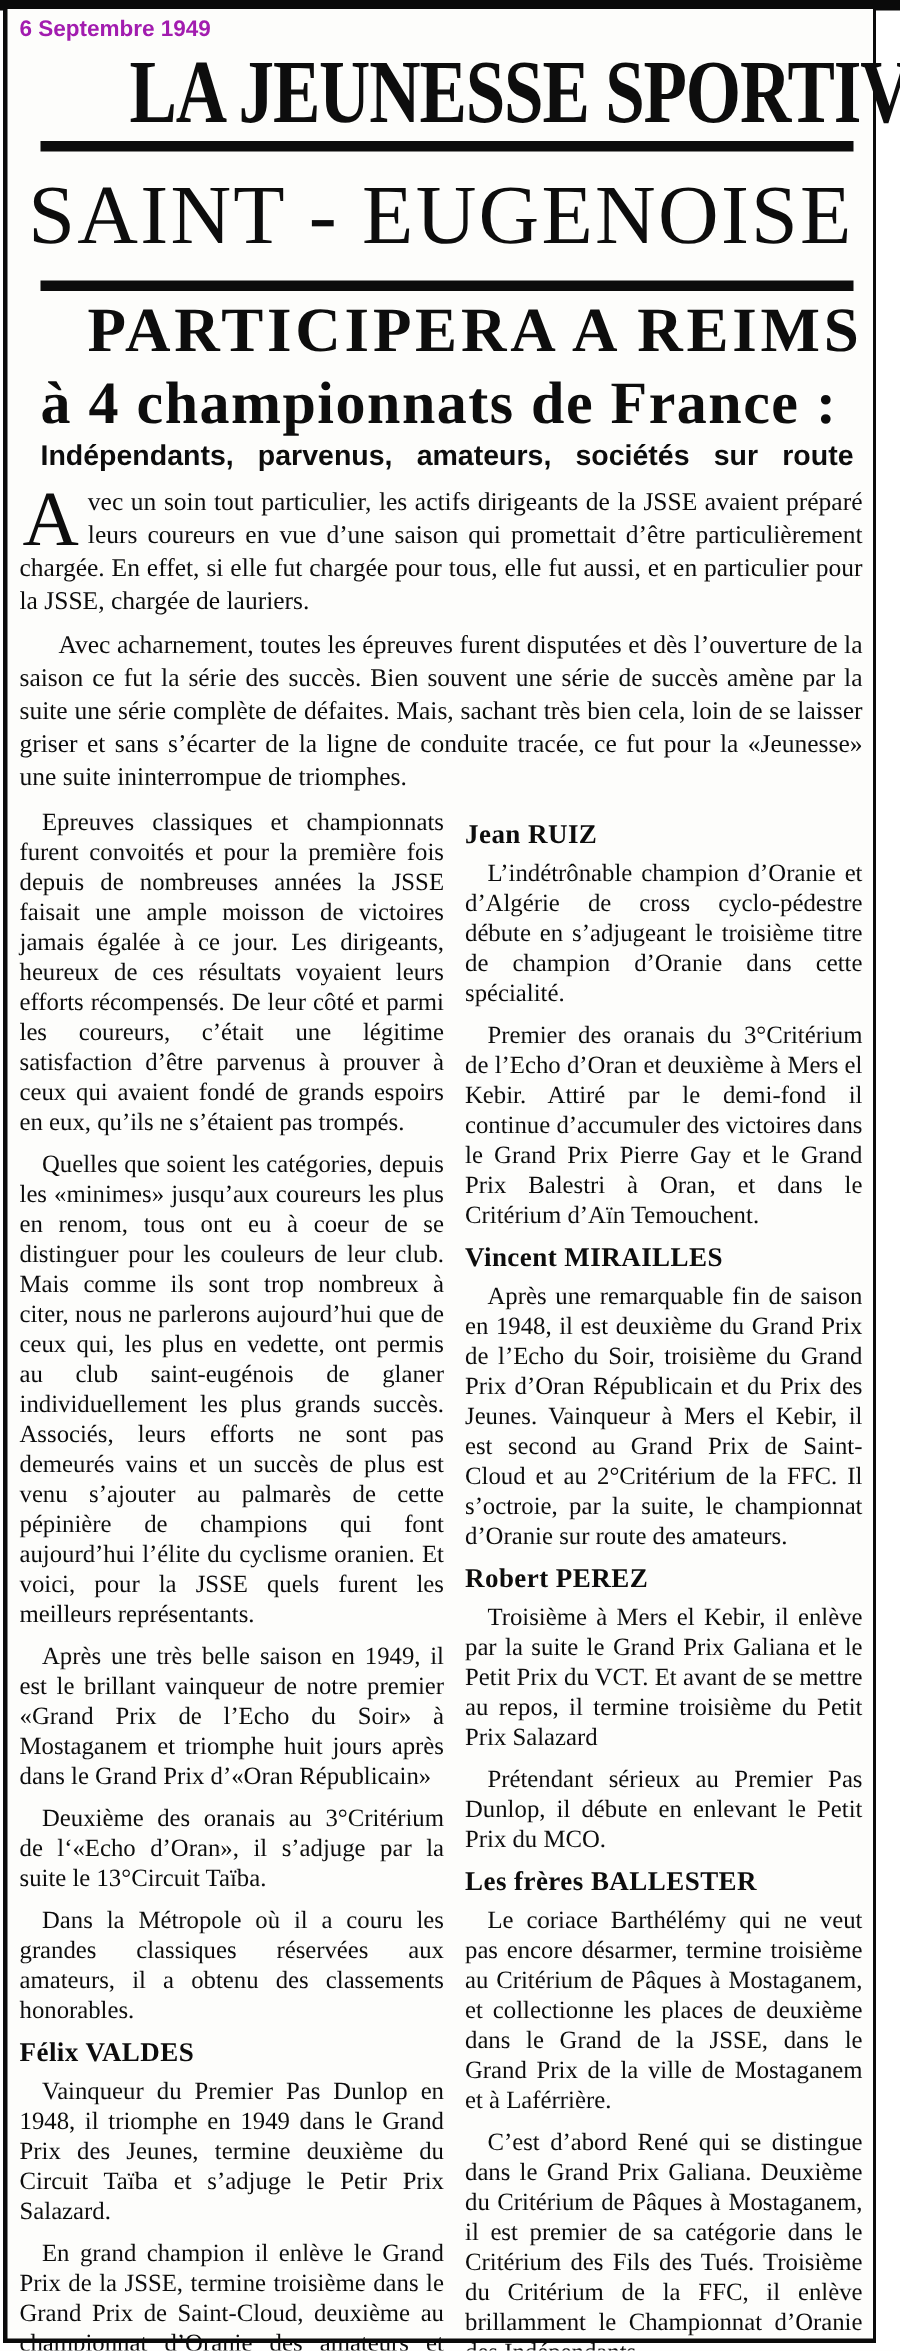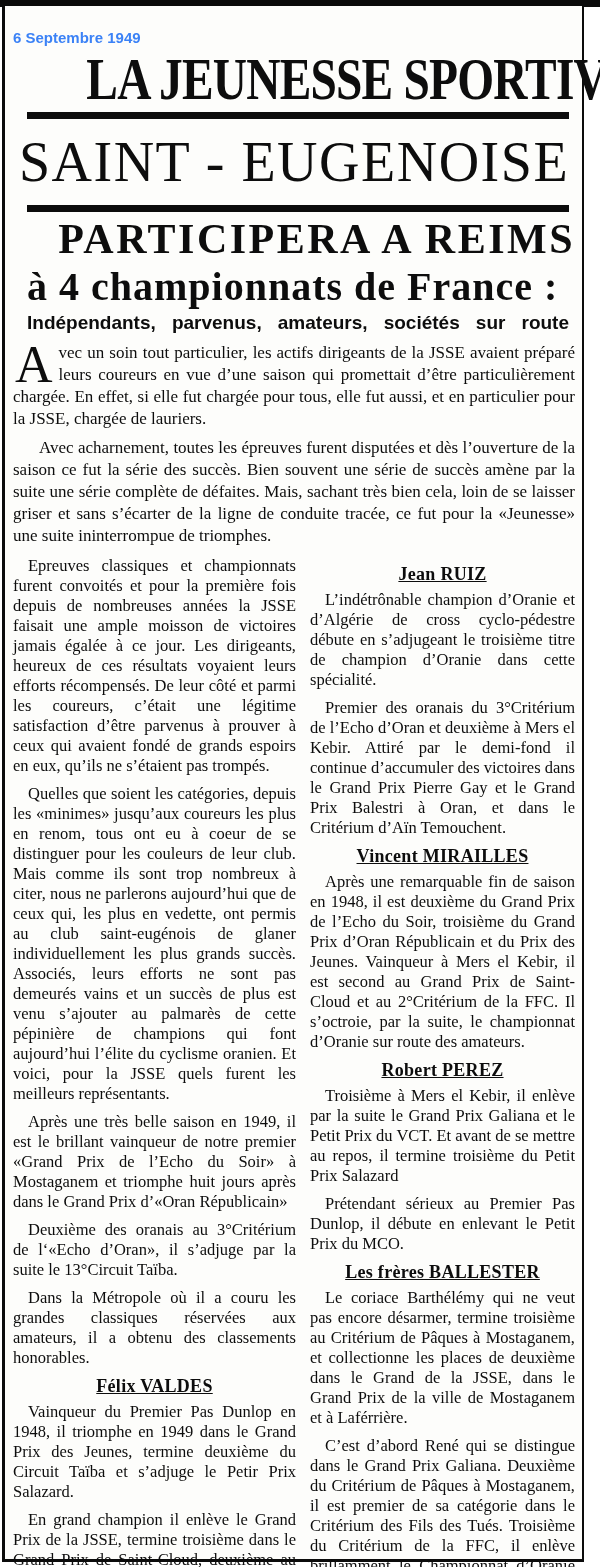--- a/index.html
+++ b/index.html
@@ -4,42 +4,42 @@
 <style>
   html,body{margin:0;padding:0;}
   body{width:600px;height:1567px;overflow:hidden;background:#ffffff;
        font-family:"Liberation Serif",serif;}
   .page{position:relative;width:600px;height:1567px;background:#ffffff;}
   .topbar{position:absolute;left:0;top:0;width:600px;height:7px;background:#0a0a0a;}
   .frame{position:absolute;left:2px;top:6px;width:582px;height:1556px;box-sizing:border-box;
          border-left:3px solid #0b0b0b;border-right:2px solid #0b0b0b;border-bottom:3px solid #0b0b0b;
          background:#fdfdfb;}
   .content{position:absolute;left:13px;top:9px;width:562px;color:#0d0d0d;}
-  .date{font:700 15px/18px "Liberation Sans",sans-serif;color:#3b82f6;margin:20px 0 4px 0;}
+  .date{font:700 15px/18px "Liberation Sans",sans-serif;color:#a21caf;margin:2px 0 4px 0;}
   .title1{margin:0;text-align:center;height:56px;}
   .title1 .t1{display:inline-block;white-space:nowrap;font:700 60px/56px "Liberation Serif",serif;
               letter-spacing:-1px;transform:scaleX(0.79);transform-origin:center;}
   .rule{height:7px;background:#0c0c0c;margin:5px 6px 7px 14px;}
   .title2{margin:16px 0;text-align:center;font:400 56px/54px "Liberation Serif",serif;
           letter-spacing:1.5px;white-space:nowrap;}
   .title3{margin:8px 0 0 14px;font:700 42px/38px "Liberation Serif",serif;letter-spacing:2.5px;
           white-space:nowrap;text-align:right;}
   .title4{margin:8px 0 4px 14px;font:700 40px/42px "Liberation Serif",serif;letter-spacing:1px;
           white-space:nowrap;}
   .subtitle{margin:4px 6px 8px 14px;font:700 19px/22px "Liberation Sans",sans-serif;
             text-align:justify;text-align-last:justify;}
   .intro{margin:7px 0 0 0;font:400 17px/22px "Liberation Serif",serif;text-align:justify;}
   .intro p{margin:0 0 7px 0;}
   .intro .p2{text-indent:26px;}
   .dropcap{float:left;font:400 52px/40px "Liberation Serif",serif;padding:3px 6px 0 2px;}
   .cols{display:grid;grid-template-columns:283px 265px;column-gap:14px;margin-top:9px;
         font:400 16.5px/20px "Liberation Serif",serif;text-align:justify;}
   .col p{margin:0 0 8px 0;text-indent:15px;hyphens:auto;}
-  .col h4{margin:8px 0 6px 0;text-align:center;text-indent:0;
-          font:700 18px/20px "Liberation Serif",serif;letter-spacing:0.3px;text-decoration:underline;}
+  .col h4{margin:8px 0 6px 0;text-indent:0;
+          font:700 18px/20px "Liberation Serif",serif;letter-spacing:0.3px;}
 </style>
 </head>
 <body>
 
 <div class="page">
   <div class="topbar"></div>
   <div class="frame"></div>
   <div class="content">
 
     <div class="date">6 Septembre 1949</div>

